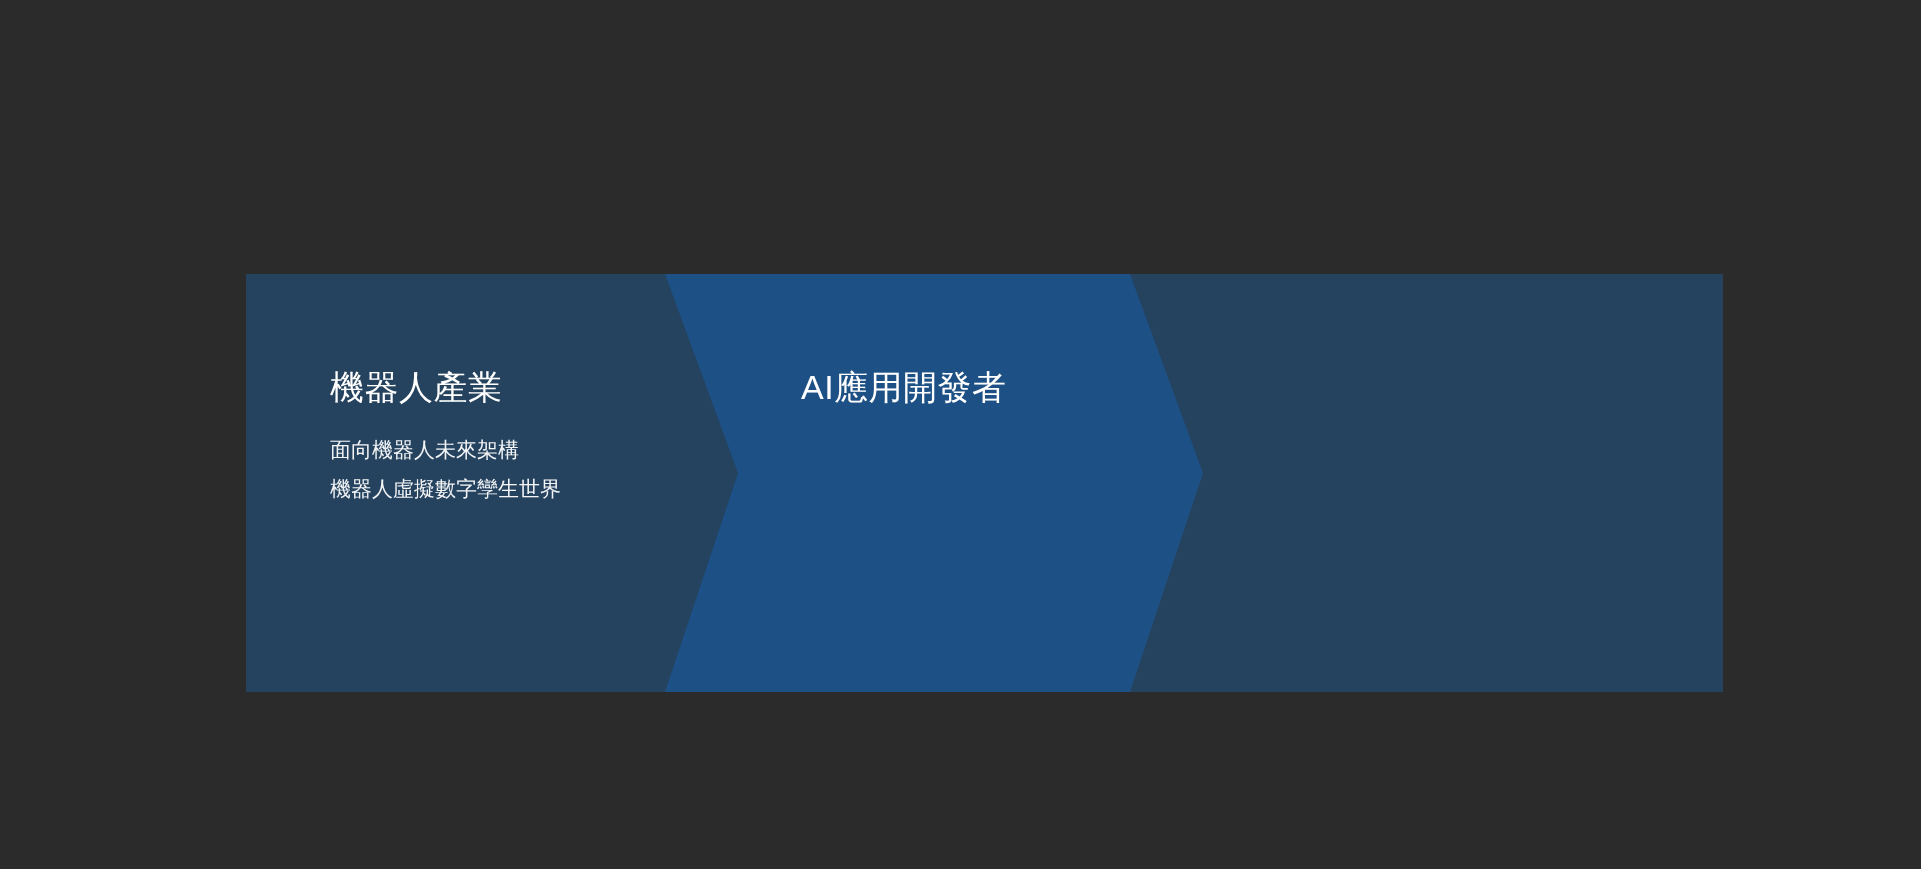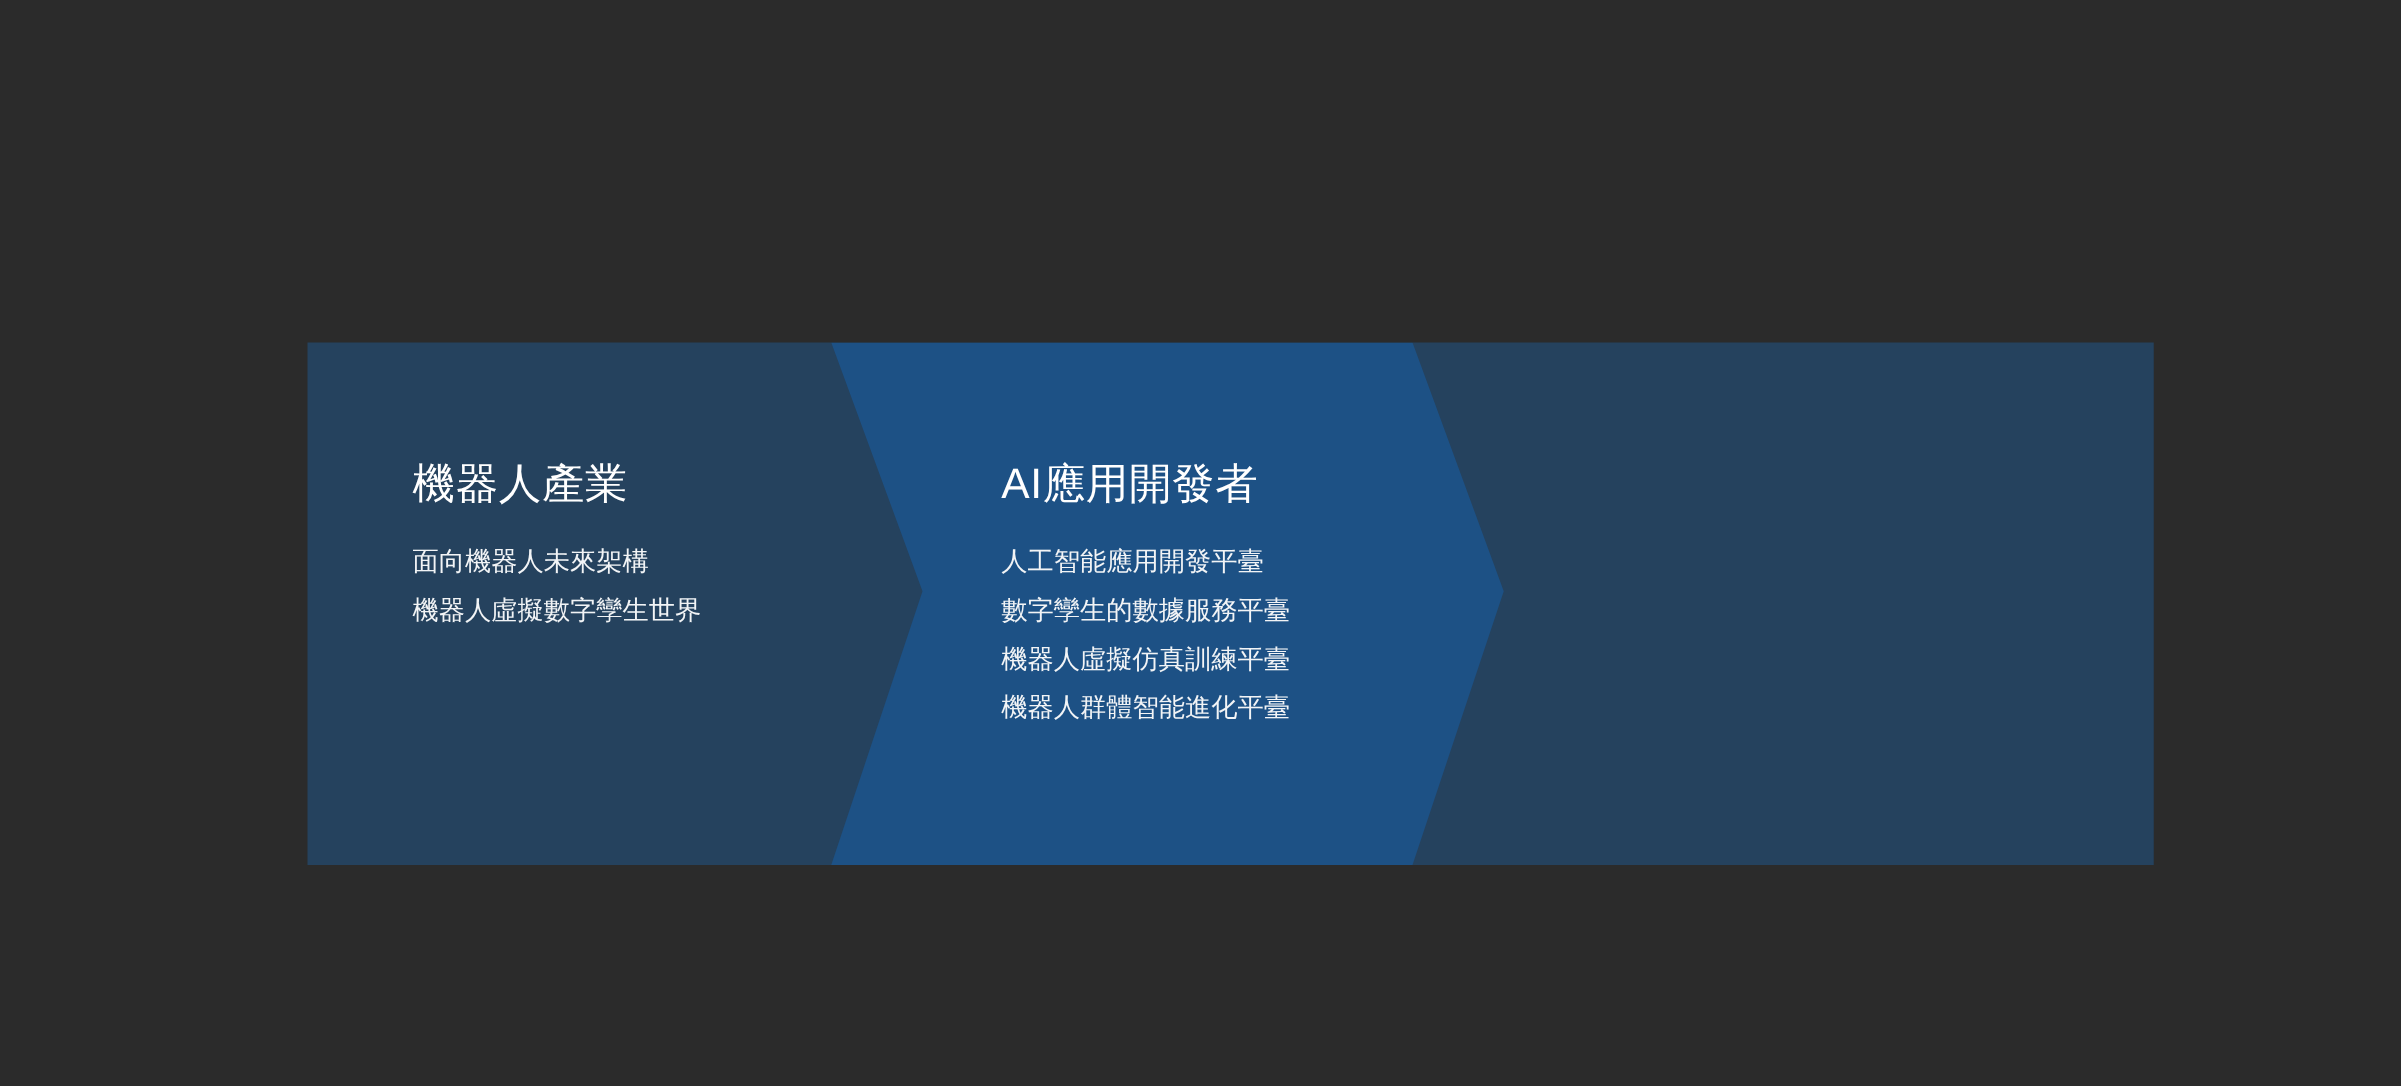--- a/index.html
+++ b/index.html
@@ -103,25 +103,19 @@
     <div class="column col-1">
       <h2 class="col-heading">機器人產業</h2>
       <ul class="col-list">
         <li>面向機器人未來架構</li>
         <li>機器人虛擬數字孿生世界</li>
       </ul>
     </div>
 
     <div class="column col-2">
       <h2 class="col-heading">AI應用開發者</h2>
-      <ul class="col-list">
-        <li>人工智能應用開發平臺</li>
-        <li>數字孿生的數據服務平臺</li>
-        <li>機器人虛擬仿真訓練平臺</li>
-        <li>機器人群體智能進化平臺</li>
-      </ul>
     </div>
 
     <div class="column col-3">
     </div>
 
   </div>
 </div>
 
 </body></html>

